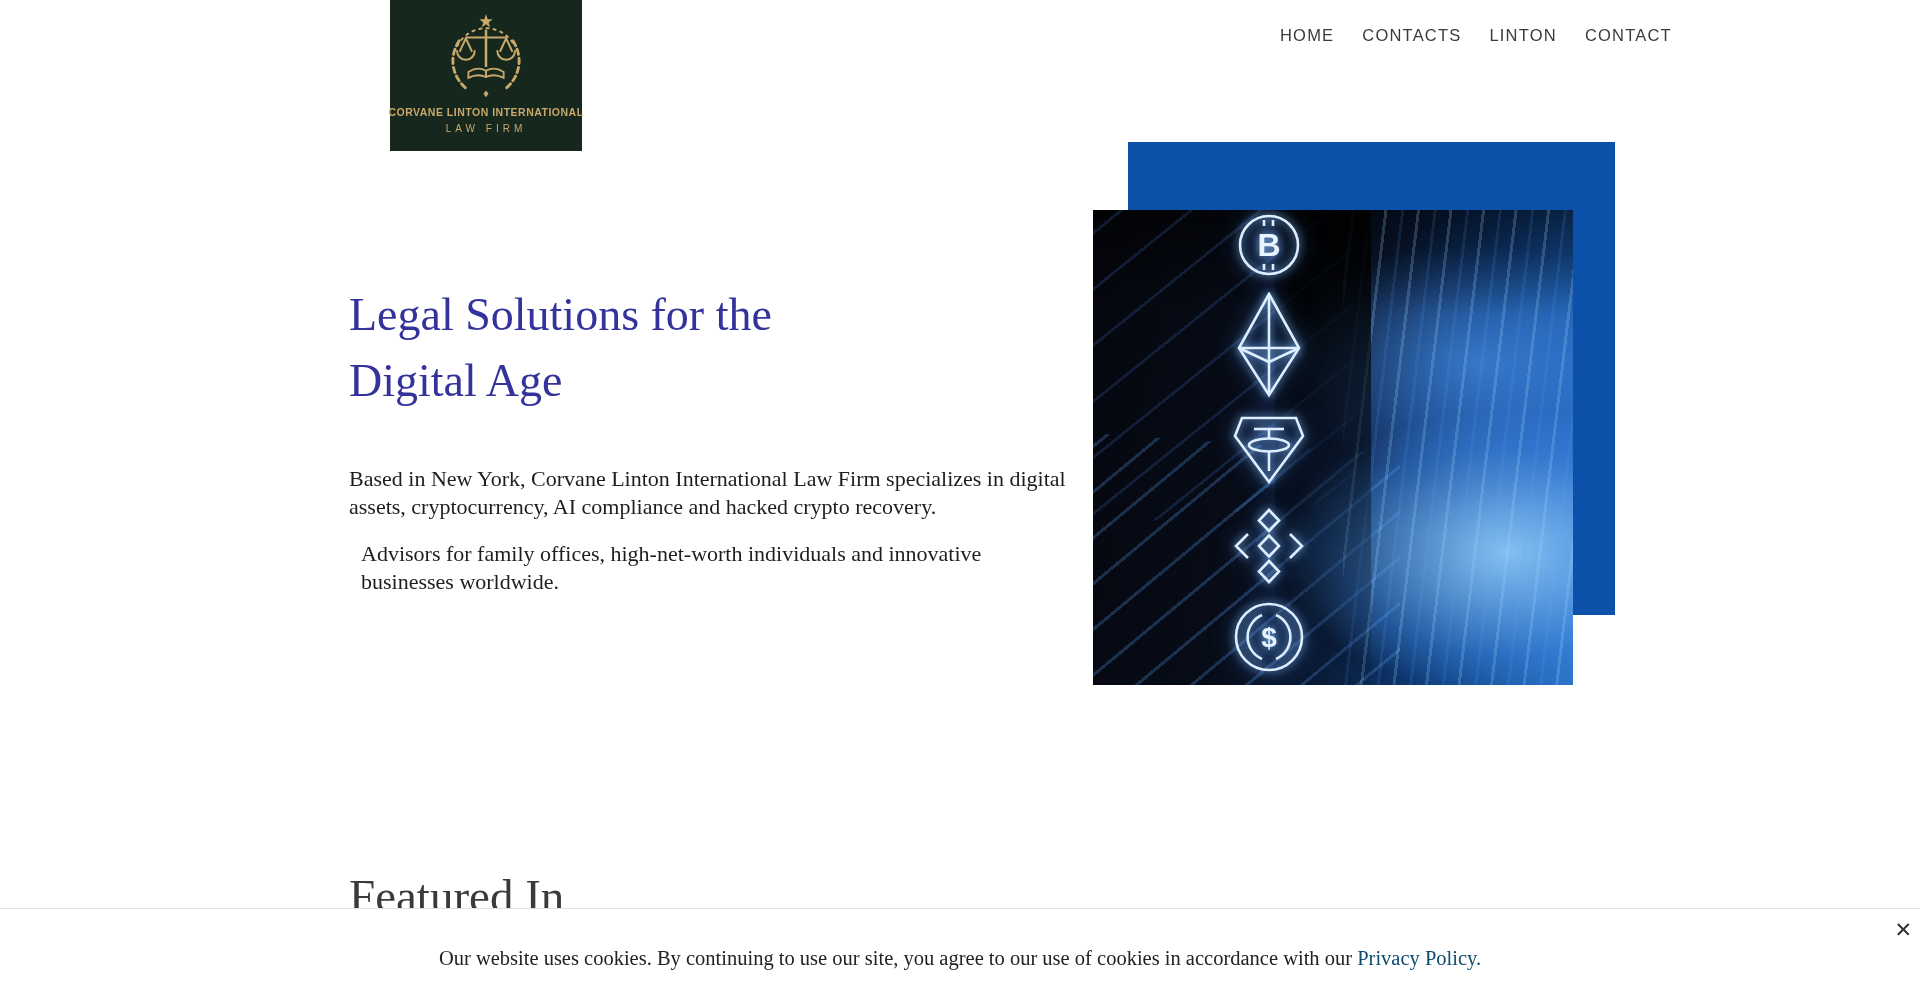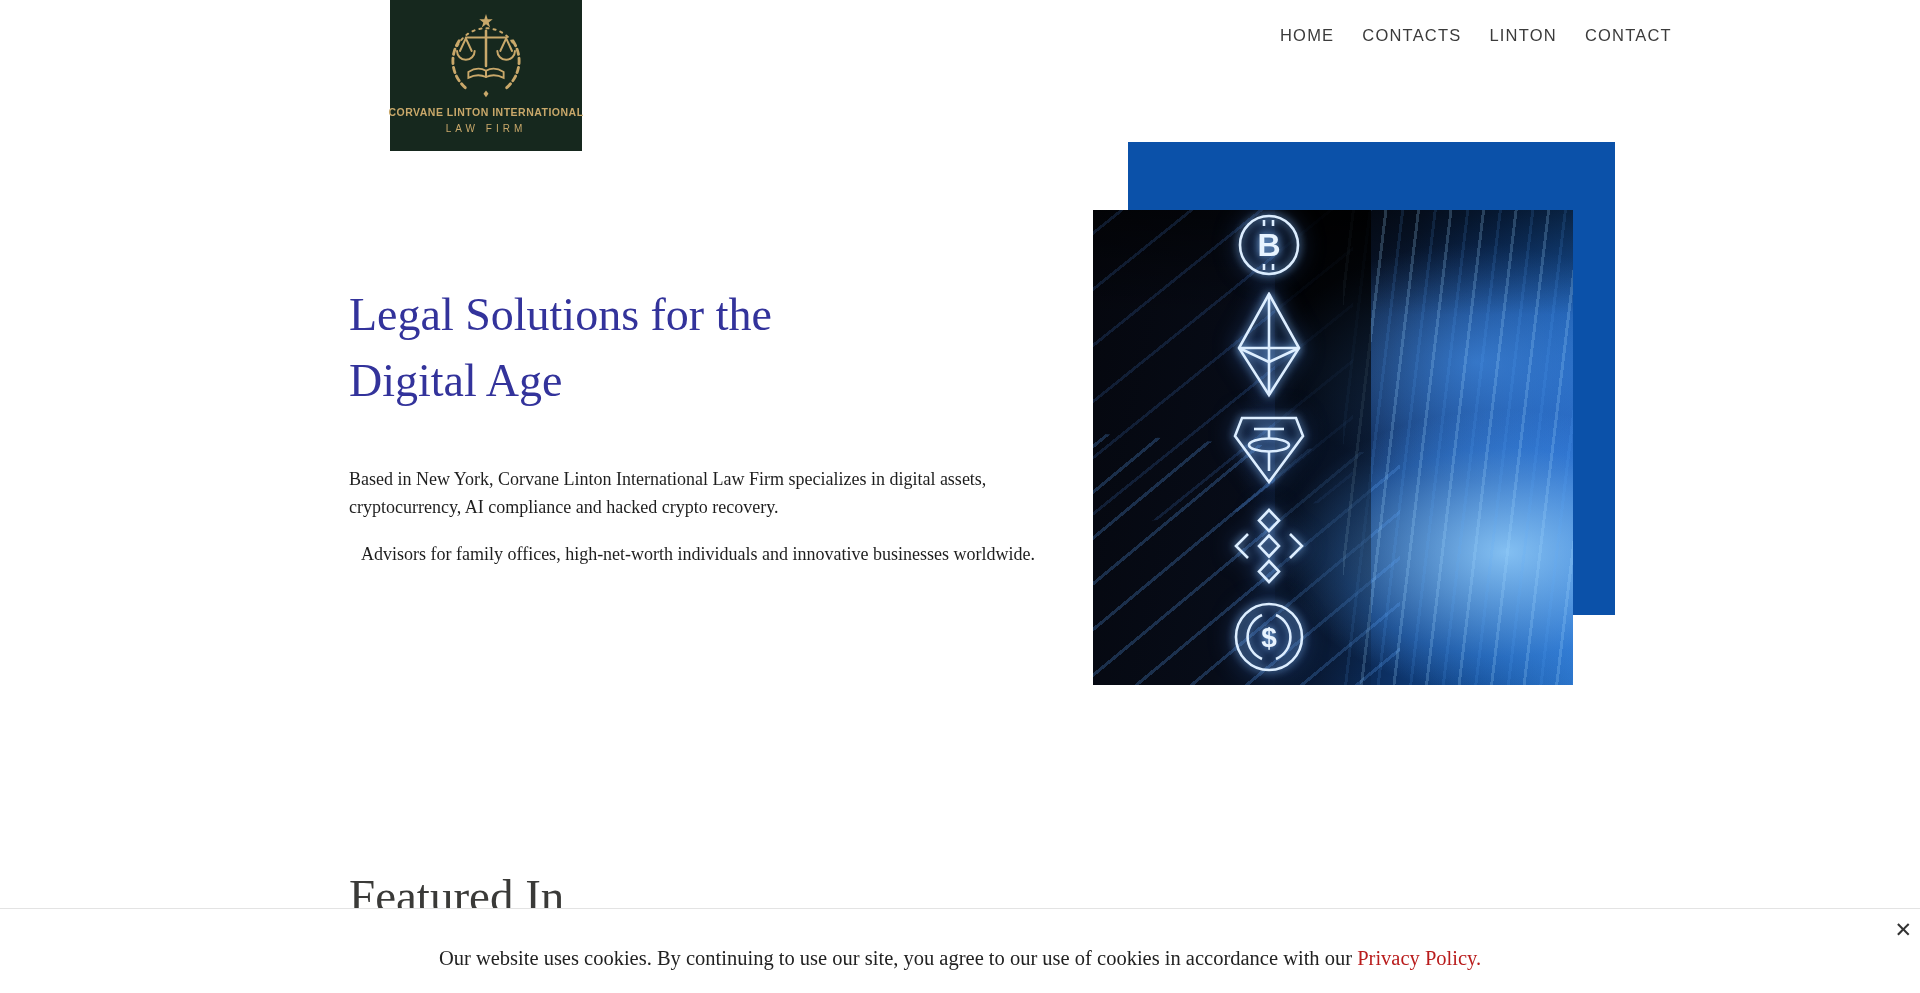--- a/index.html
+++ b/index.html
@@ -19,21 +19,21 @@
   nav.main-nav { position:absolute; left:1232px; top:26px; display:flex; gap:28px;margin-left:48px; }
   nav.main-nav a { color:#3b3b3b; font-size:16.5px; letter-spacing:1.2px; text-decoration:none;
                    cursor:pointer; white-space:nowrap; }
 
   
   .hero-title { position:absolute; left:349px; top:282px; width:720px;
                 font-family:"Liberation Serif", serif; font-weight:400;
                 color:#33339b; font-size:46px; line-height:66px; }
   .hero-paras { position:absolute; left:349px; top:465px; width:722px;
                 font-family:"Liberation Serif", serif; color:#1e1e1e;
-                font-size:18px; line-height:28px; }
+                font-size:22px; line-height:28px; }
   .hero-paras p + p { margin-top:19px;margin-left:12px; }
   .cta-button { position:absolute; left:349px; top:656px; width:173px; height:50px;
                 background:#1b52a8; border:none; color:#fff; font-family:"Liberation Sans",sans-serif;
                 font-size:15.5px; font-weight:bold; letter-spacing:1.8px;
                 display:flex; align-items:center; justify-content:center; cursor:pointer; }
 
   
   .accent-rect { position:absolute; left:1128px; top:142px; width:487px; height:473px;
                  background:#0b51a9; }
   .hero-photo { position:absolute; left:1093px; top:210px; width:480px; height:475px;
@@ -67,21 +67,21 @@
   
   .featured-heading { position:absolute; left:349px; top:836px;
                       font-family:"Liberation Serif", serif; font-weight:400;
                       color:#3a3a38; font-size:47px;margin-top:33px; }
 
   
   .cookie-bar { position:absolute; left:0; bottom:0; width:1920px; height:85px;
                 background:#fff; border-top:1px solid #e3e3e3;
                 display:flex; align-items:center; justify-content:center; padding-top:14px; }
   .cookie-text { font-family:"Liberation Serif", serif; font-size:20.5px; color:#222; }
-  .cookie-text .privacy-link { color:#b91c1c; cursor:pointer; }
+  .cookie-text .privacy-link { color:#0c4a6e; cursor:pointer; }
   .cookie-close { position:absolute; right:8px; top:10px; background:none; border:none;
                   font-size:21px; color:#333; cursor:pointer; line-height:1;
                   font-family:"Liberation Sans",sans-serif; }
 </style>
 </head>
 <body>
 
 <div class="page">
 
   <a class="logo">

